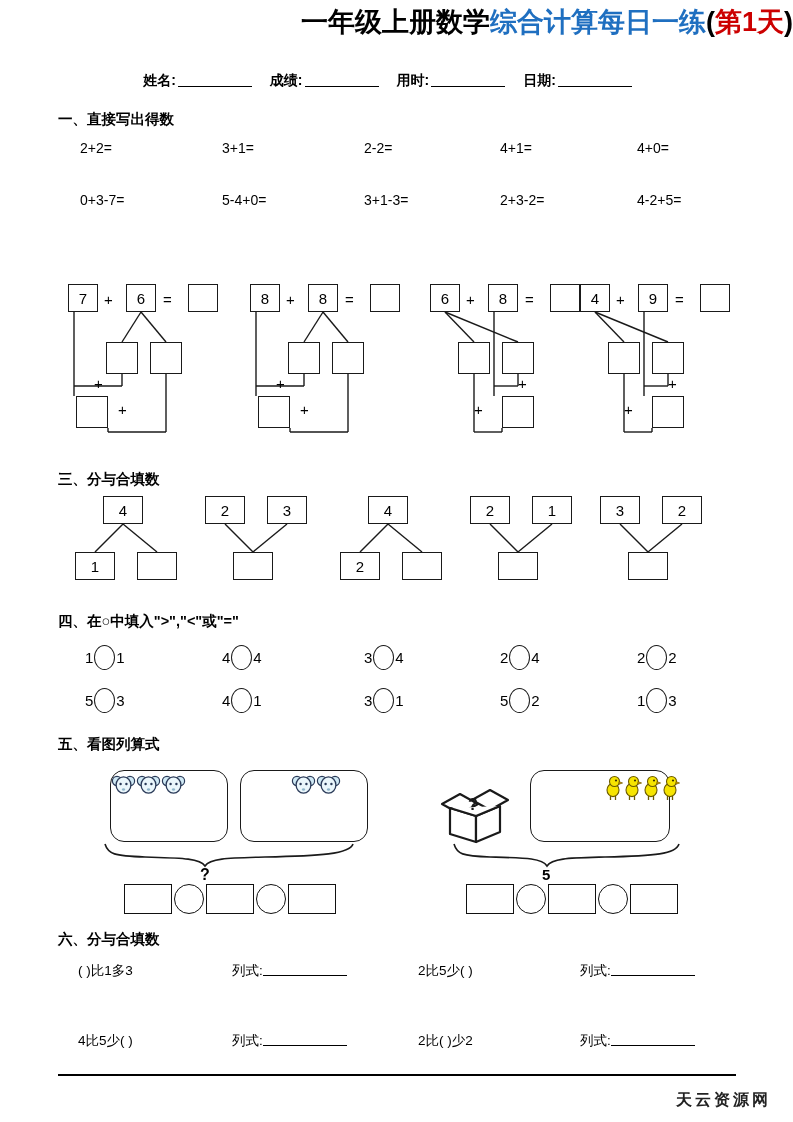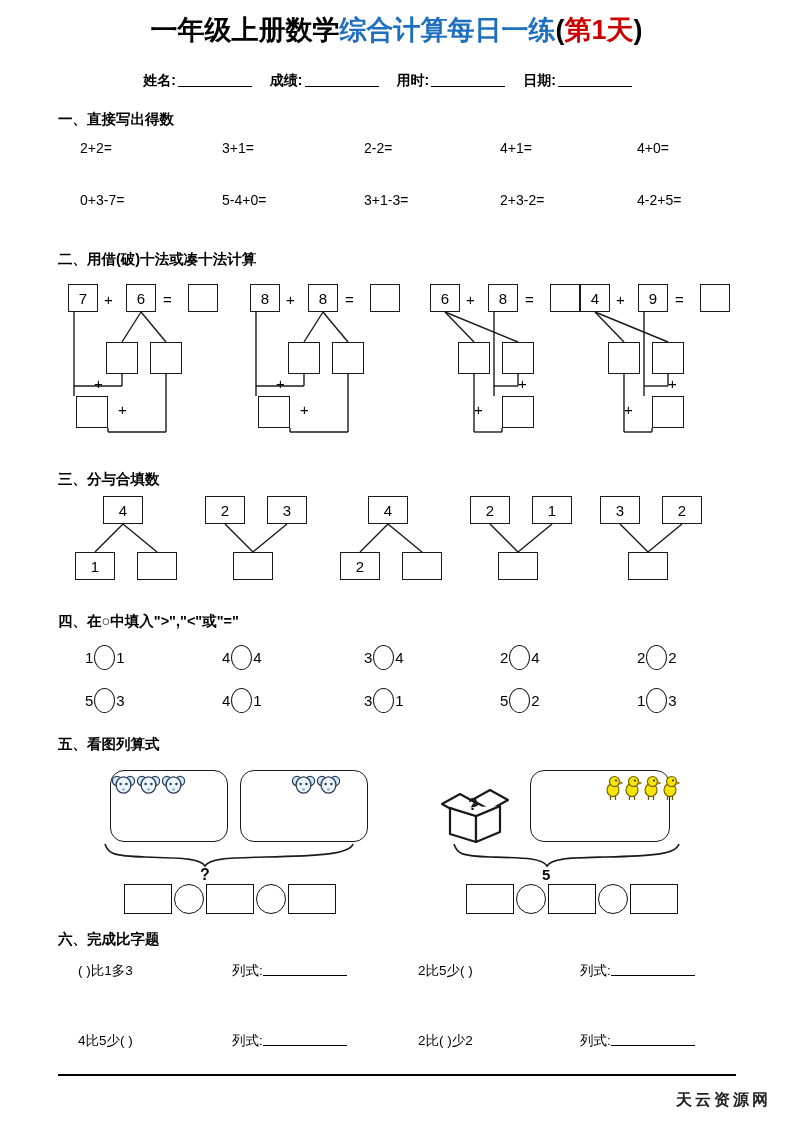--- a/index.html
+++ b/index.html
@@ -18,23 +18,23 @@
   .page {
     position: absolute;
     left: 0; top: 0;
     width: 793px;
     height: 1122px;
   }
 
   
   .title {
     position: absolute;
-    left: 0; top: 12px;
+    left: 0; top: 4px;
     width: 793px;
-    text-align: center;
+    text-align: right;
     font-size: 27px;
     font-weight: bold;
     letter-spacing: 0px;
     white-space: nowrap;
   }
   .t-black { color: #000000; }
   .t-blue  { color: #1F6FC0; }
   .t-paren { color: #000000; }
   .t-red   { color: #CC0000; }
 
@@ -205,21 +205,20 @@
   <div class="calc" style="left:364px; top:140px">2-2=</div>
   <div class="calc" style="left:500px; top:140px">4+1=</div>
   <div class="calc" style="left:637px; top:140px">4+0=</div>
 
   <div class="calc" style="left:80px;  top:192px">0+3-7=</div>
   <div class="calc" style="left:222px; top:192px">5-4+0=</div>
   <div class="calc" style="left:364px; top:192px">3+1-3=</div>
   <div class="calc" style="left:500px; top:192px">2+3-2=</div>
   <div class="calc" style="left:637px; top:192px">4-2+5=</div>
 
-  <div class="sec-h" style="top:250px">二、用借(破)十法或凑十法计算</div>
   <div id="s2-area">
       <div class="bx" style="left:68px;top:284px;width:30px;height:28px;">7</div>
       <div class="op" style="left:104px;top:292px;">+</div>
       <div class="bx" style="left:126px;top:284px;width:30px;height:28px;">6</div>
       <div class="op" style="left:163px;top:292px;">=</div>
       <div class="bx" style="left:188px;top:284px;width:30px;height:28px;"></div>
       <div class="bx" style="left:106px;top:342px;width:32px;height:32px;"></div>
       <div class="bx" style="left:150px;top:342px;width:32px;height:32px;"></div>
       <div class="bx" style="left:76px;top:396px;width:32px;height:32px;"></div>
       <svg class="diag" style="left:64px;top:284px;width:170px;height:160px;">
@@ -497,21 +496,21 @@
   <svg class="diag" style="left:450px; top:840px; width:235px; height:30px;">
     <path d="M4,4 C7,14 12,16 40,17 C75,18 92,18 97,26 C102,18 120,18 155,17 C205,16 226,14 229,4" fill="none" stroke="#1a1a1a" stroke-width="1.6"></path>
   </svg>
   <div class="totlbl" style="left:542px; top:866px;">5</div>
   <div class="sq" style="left:466px; top:884px; width:48px; height:30px;"></div>
   <div class="ci" style="left:516px; top:884px; width:30px; height:30px;"></div>
   <div class="sq" style="left:548px; top:884px; width:48px; height:30px;"></div>
   <div class="ci" style="left:598px; top:884px; width:30px; height:30px;"></div>
   <div class="sq" style="left:630px; top:884px; width:48px; height:30px;"></div>
 
-  <div class="sec-h" style="top:930px">六、完成比字题</div>
+  <div class="sec-h" style="top:930px">六、分与合填数</div>
 
   <div class="cmp6" style="left:78px; top:962px">(    )比1多3</div>
   <div class="cmp6" style="left:232px; top:962px"><span>列式:</span><span class="ul6"></span></div>
   <div class="cmp6" style="left:418px; top:962px">2比5少(    )</div>
   <div class="cmp6" style="left:580px; top:962px"><span>列式:</span><span class="ul6"></span></div>
 
   <div class="cmp6" style="left:78px; top:1032px">4比5少(    )</div>
   <div class="cmp6" style="left:232px; top:1032px"><span>列式:</span><span class="ul6"></span></div>
   <div class="cmp6" style="left:418px; top:1032px">2比(    )少2</div>
   <div class="cmp6" style="left:580px; top:1032px"><span>列式:</span><span class="ul6"></span></div>

